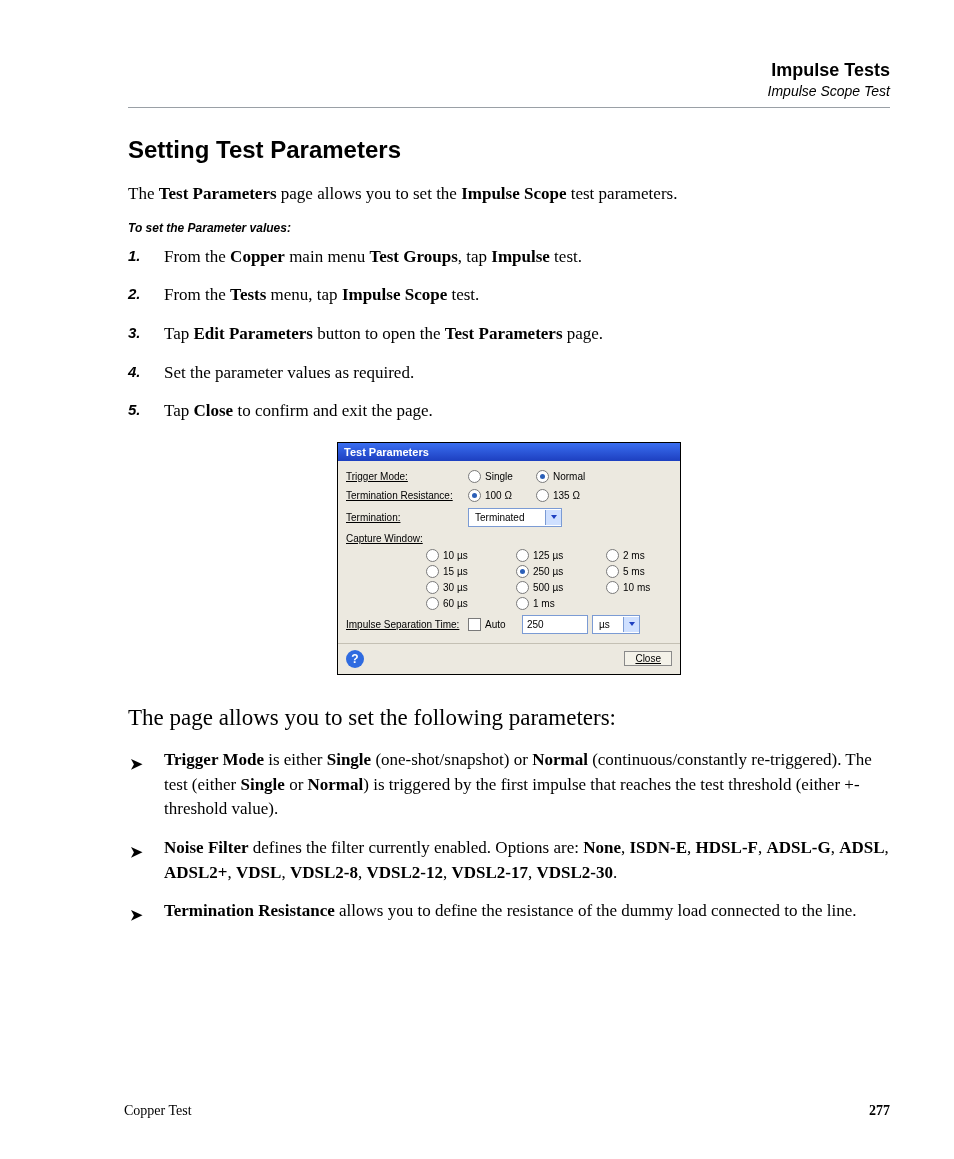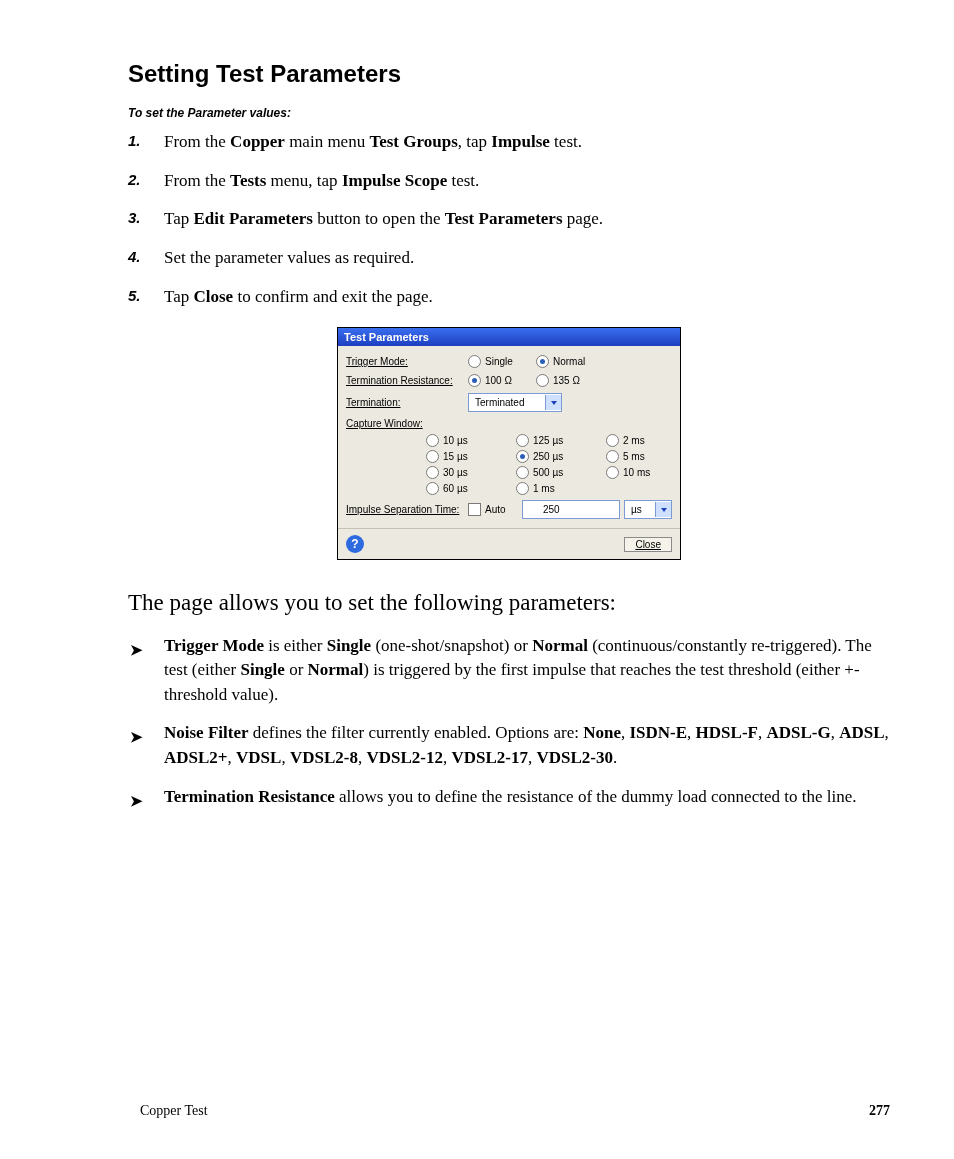--- a/index.html
+++ b/index.html
@@ -23,40 +23,48 @@
   .lab{width:122px;font-size:10px;text-decoration:underline;}
   .opts{display:flex;flex-wrap:wrap;gap:4px 20px;flex:1;}
   .opt{display:inline-flex;align-items:center;gap:4px;min-width:48px;}
   .radio{width:11px;height:11px;border:1px solid #7a7a7a;border-radius:50%;display:inline-flex;align-items:center;justify-content:center;background:#fff;}
   .radio.sel::after{content:"";width:5px;height:5px;border-radius:50%;background:#2b5fb8;}
   .chk{width:11px;height:11px;border:1px solid #7a7a7a;background:#fff;display:inline-block;}
   .sel-box{display:inline-flex;align-items:center;border:1px solid #7b9bd4;background:#fff;height:17px;}
   .sel-box .txt{padding:0 6px;min-width:64px;font-size:10px;}
   .sel-box .dd{width:15px;height:15px;background:#cfe0ff;border-left:1px solid #7b9bd4;display:flex;align-items:center;justify-content:center;}
   .sel-box .dd::after{content:"";border-left:3px solid transparent;border-right:3px solid transparent;border-top:4px solid #1d3fc0;}
-  .inp-box{display:inline-flex;align-items:center;border:1px solid #7b9bd4;background:#fff;height:17px;padding:0 20px;min-width:56px;font-size:10px;}
+  .inp-box{display:inline-flex;align-items:center;border:1px solid #7b9bd4;background:#fff;height:17px;padding:0 4px;min-width:56px;font-size:10px;}
   .cap-grid{display:grid;grid-template-columns:repeat(3,72px);row-gap:3px;column-gap:18px;padding:2px 0 2px 88px;}
   .rule{border-top:1px solid #c4c0b4;margin:6px 0 0;}
   .btnbar{display:flex;align-items:center;justify-content:space-between;padding:6px 8px;}
   .help{width:18px;height:18px;border-radius:50%;background:#2f6be0;color:#fff;font-weight:700;display:flex;align-items:center;justify-content:center;font-size:12px;}
   .btn{border:1px solid #8a8a8a;background:#f4f2e9;padding:1px 10px;font-size:10px;text-decoration:underline;text-underline-offset:1px;}
   .para{font-size:23px;line-height:1.45;margin:0 0 14px;}
   ul.b{list-style:none;padding:0;margin:0;}
   ul.b li{font-size:17px;line-height:1.45;padding-left:36px;position:relative;margin:0 0 14px;}
   ul.b li .arrow{position:absolute;left:2px;top:5px;font-family:Verdana,sans-serif;font-weight:700;font-size:15px;}
-  .footer{position:absolute;left:140px;right:64px;bottom:40px;display:flex;justify-content:space-between;font-size:14px;}
+  .footer{position:absolute;left:124px;right:64px;bottom:40px;display:flex;justify-content:space-between;font-size:14px;}
   .footer .pn{font-weight:700;}
 </style>
 </head>
 <body>
 
 <div class="page">
+  <div class="hdr">
+    <div class="hdr-title">Impulse Tests</div>
+    <div class="hdr-sub">Impulse Scope Test</div>
+    <hr>
+  </div>
 
   <h1>Setting Test Parameters</h1>
 
+  <p class="intro">
+    <span>The </span><b>Test Parameters</b><span> page allows you to set the </span><b>Impulse Scope</b><span> test parameters.</span>
+  </p>
 
   <div class="lead">To set the Parameter values:</div>
 
   <ol class="steps">
     <li><span class="num">1.</span><span>From the </span><b>Copper</b><span> main menu </span><b>Test Groups</b><span>, tap </span><b>Impulse</b><span> test.</span></li>
     <li><span class="num">2.</span><span>From the </span><b>Tests</b><span> menu, tap </span><b>Impulse Scope</b><span> test.</span></li>
     <li><span class="num">3.</span><span>Tap </span><b>Edit Parameters</b><span> button to open the </span><b>Test Parameters</b><span> page.</span></li>
     <li><span class="num">4.</span><span>Set the parameter values as required.</span></li>
     <li><span class="num">5.</span><span>Tap </span><b>Close</b><span> to confirm and exit the page.</span></li>
   </ol>

